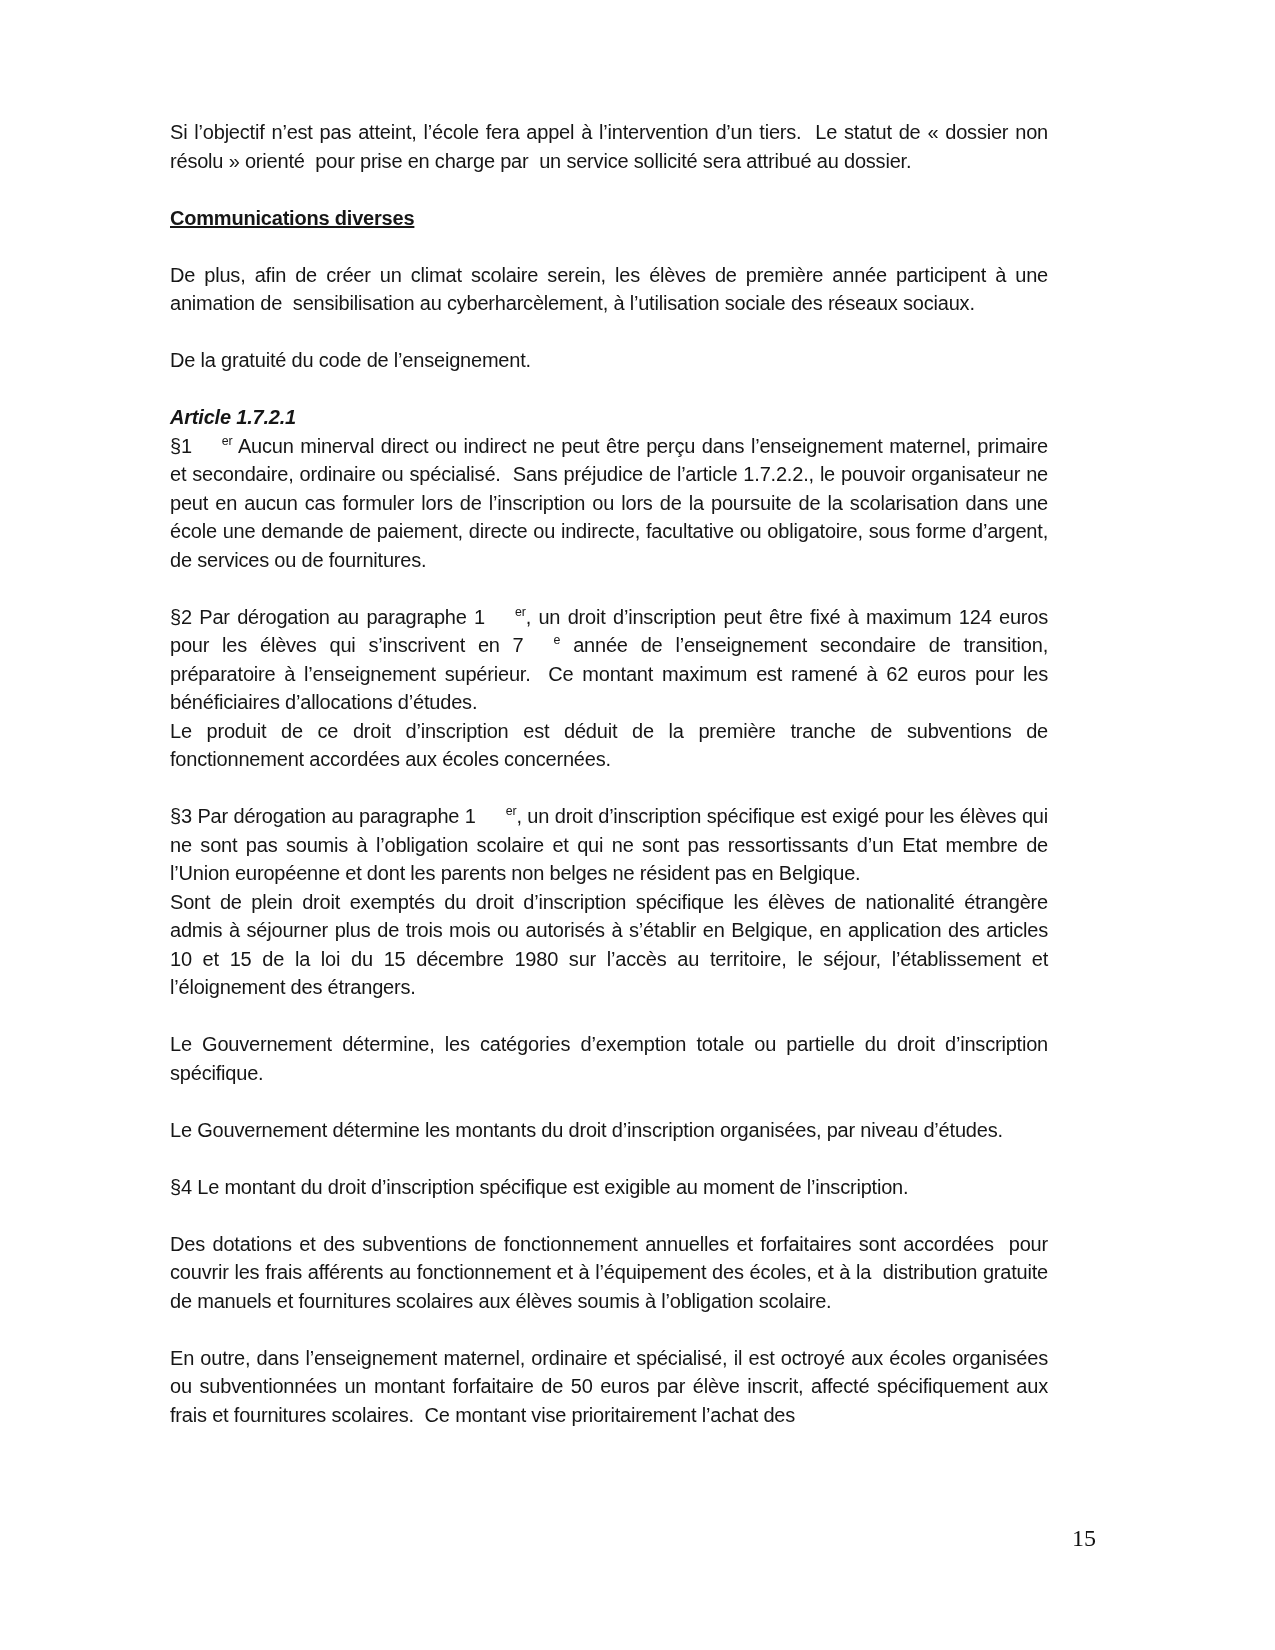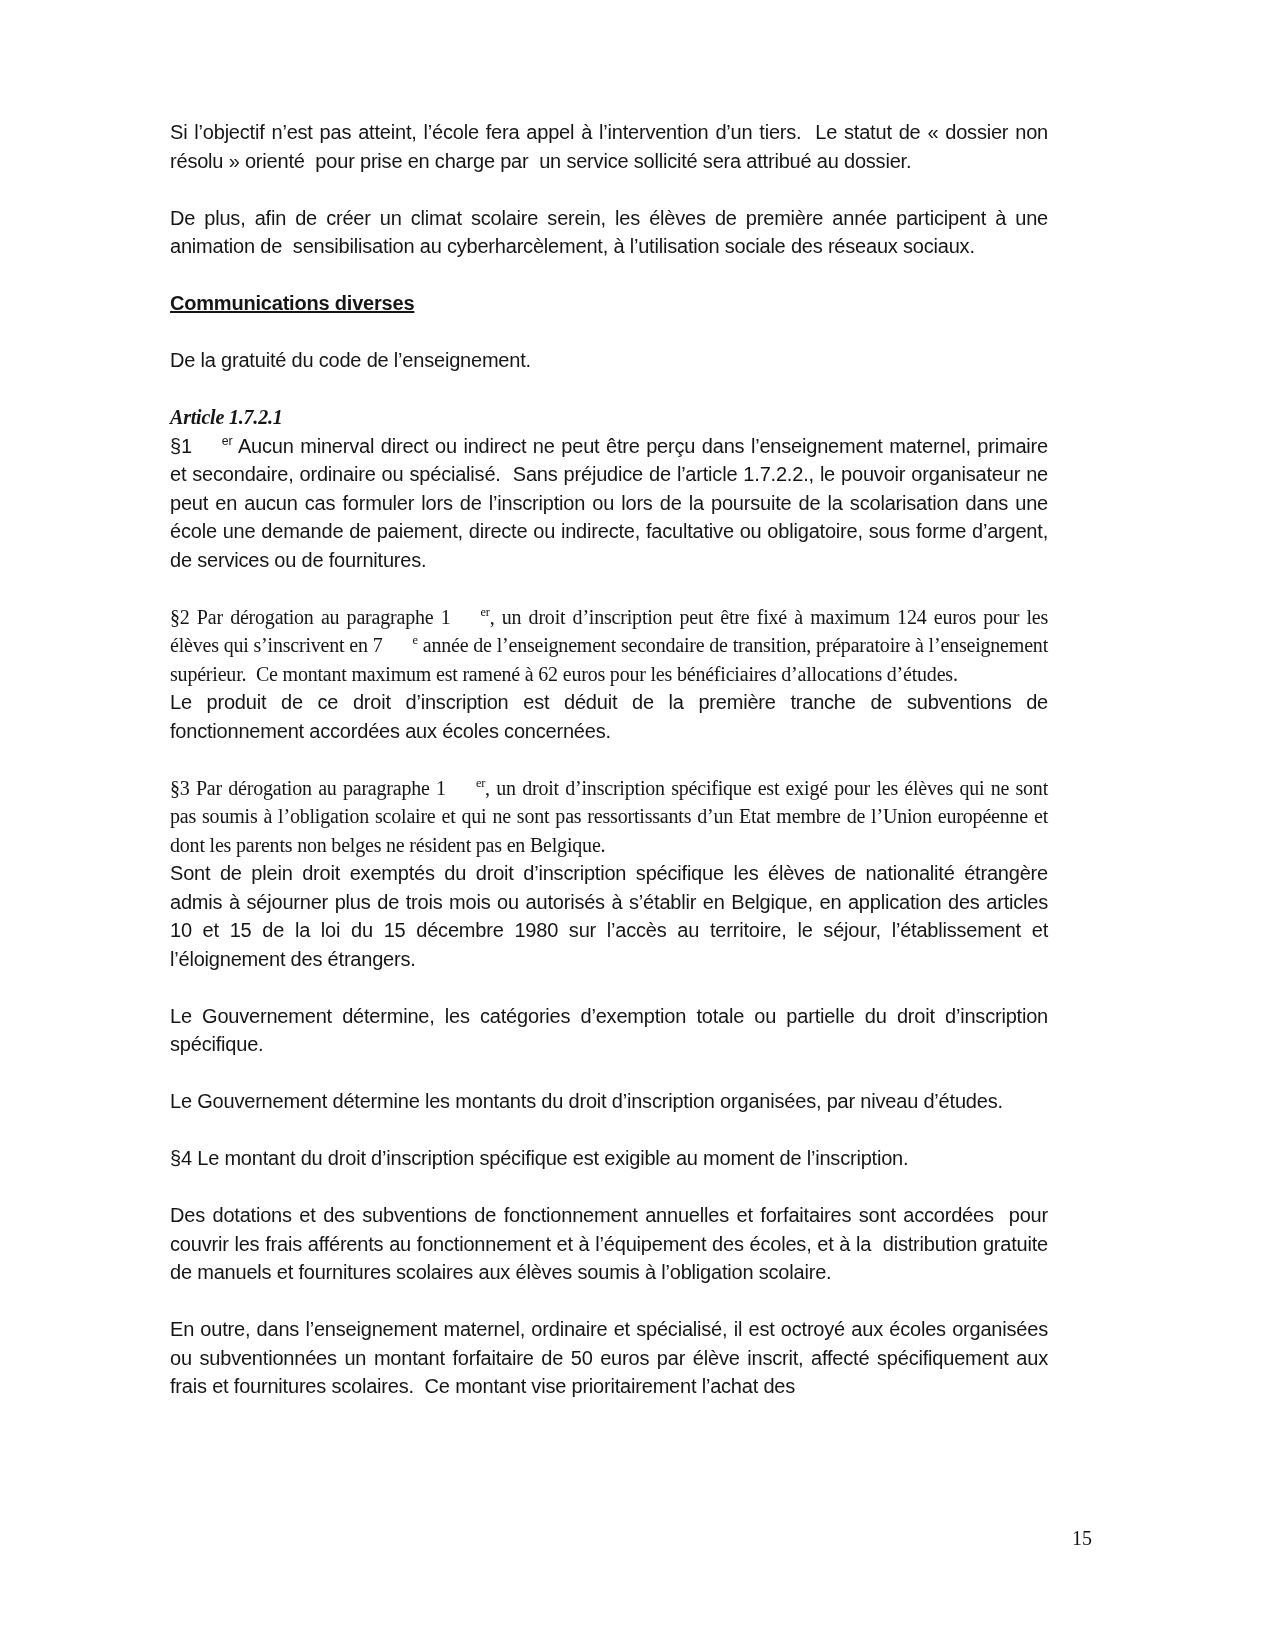--- a/index.html
+++ b/index.html
@@ -25,21 +25,20 @@
   .para {
     margin: 0 0 28.5px 0;
     font-size: 20px;
     line-height: 28.5px;
     text-align: justify;
     white-space: pre-wrap;
     letter-spacing: -0.2px;
   }
   .para.tight {
     margin-bottom: 0;
-    font-family: Liberation Serif, serif;
   }
   .para.heading {
     font-weight: bold;
     text-decoration: underline;
     text-align: left;
   }
   .para.article {
     font-weight: bold;
     font-style: italic;
     text-align: left;
@@ -48,33 +47,33 @@
     font-size: 0.62em;
     line-height: 0;
     vertical-align: super;
     margin-left: 30px;
   }
   .page-number {
     position: absolute;
     top: 1524px;
     left: 1072px;
     font-family: "Liberation Serif", serif;
-    font-size: 20px;
+    font-size: 24px;
     line-height: 28px;
     color: #111111;
   }
 </style>
 </head>
 <body>
 
 <div class="page">
   <div class="content">
       <p class="para body"><span>Si l’objectif n’est pas atteint, l’école fera appel à l’intervention d’un tiers.  Le statut de « dossier non résolu » orienté  pour prise en charge par  un service sollicité sera attribué au dossier.</span></p>
+      <p class="para heading"><span>Communications diverses</span></p>
       <p class="para body"><span>De plus, afin de créer un climat scolaire serein, les élèves de première année participent à une animation de  sensibilisation au cyberharcèlement, à l’utilisation sociale des réseaux sociaux.</span></p>
-      <p class="para heading"><span>Communications diverses</span></p>
       <p class="para body"><span>De la gratuité du code de l’enseignement.</span></p>
       <p class="para article tight"><span>Article 1.7.2.1</span></p>
       <p class="para body"><span>§1</span><sup>er</sup><span> Aucun minerval direct ou indirect ne peut être perçu dans l’enseignement maternel, primaire et secondaire, ordinaire ou spécialisé.  Sans préjudice de l’article 1.7.2.2., le pouvoir organisateur ne peut en aucun cas formuler lors de l’inscription ou lors de la poursuite de la scolarisation dans une école une demande de paiement, directe ou indirecte, facultative ou obligatoire, sous forme d’argent, de services ou de fournitures.</span></p>
       <p class="para body tight"><span>§2 Par dérogation au paragraphe 1</span><sup>er</sup><span>, un droit d’inscription peut être fixé à maximum 124 euros pour les élèves qui s’inscrivent en 7</span><sup>e</sup><span> année de l’enseignement secondaire de transition, préparatoire à l’enseignement supérieur.  Ce montant maximum est ramené à 62 euros pour les bénéficiaires d’allocations d’études.</span></p>
       <p class="para body"><span>Le produit de ce droit d’inscription est déduit de la première tranche de subventions de fonctionnement accordées aux écoles concernées.</span></p>
       <p class="para body tight"><span>§3 Par dérogation au paragraphe 1</span><sup>er</sup><span>, un droit d’inscription spécifique est exigé pour les élèves qui ne sont pas soumis à l’obligation scolaire et qui ne sont pas ressortissants d’un Etat membre de l’Union européenne et dont les parents non belges ne résident pas en Belgique.</span></p>
       <p class="para body"><span>Sont de plein droit exemptés du droit d’inscription spécifique les élèves de nationalité étrangère admis à séjourner plus de trois mois ou autorisés à s’établir en Belgique, en application des articles 10 et 15 de la loi du 15 décembre 1980 sur l’accès au territoire, le séjour, l’établissement et l’éloignement des étrangers.</span></p>
       <p class="para body"><span>Le Gouvernement détermine, les catégories d’exemption totale ou partielle du droit d’inscription spécifique.</span></p>
       <p class="para body"><span>Le Gouvernement détermine les montants du droit d’inscription organisées, par niveau d’études.</span></p>
       <p class="para body"><span>§4 Le montant du droit d’inscription spécifique est exigible au moment de l’inscription.</span></p>

